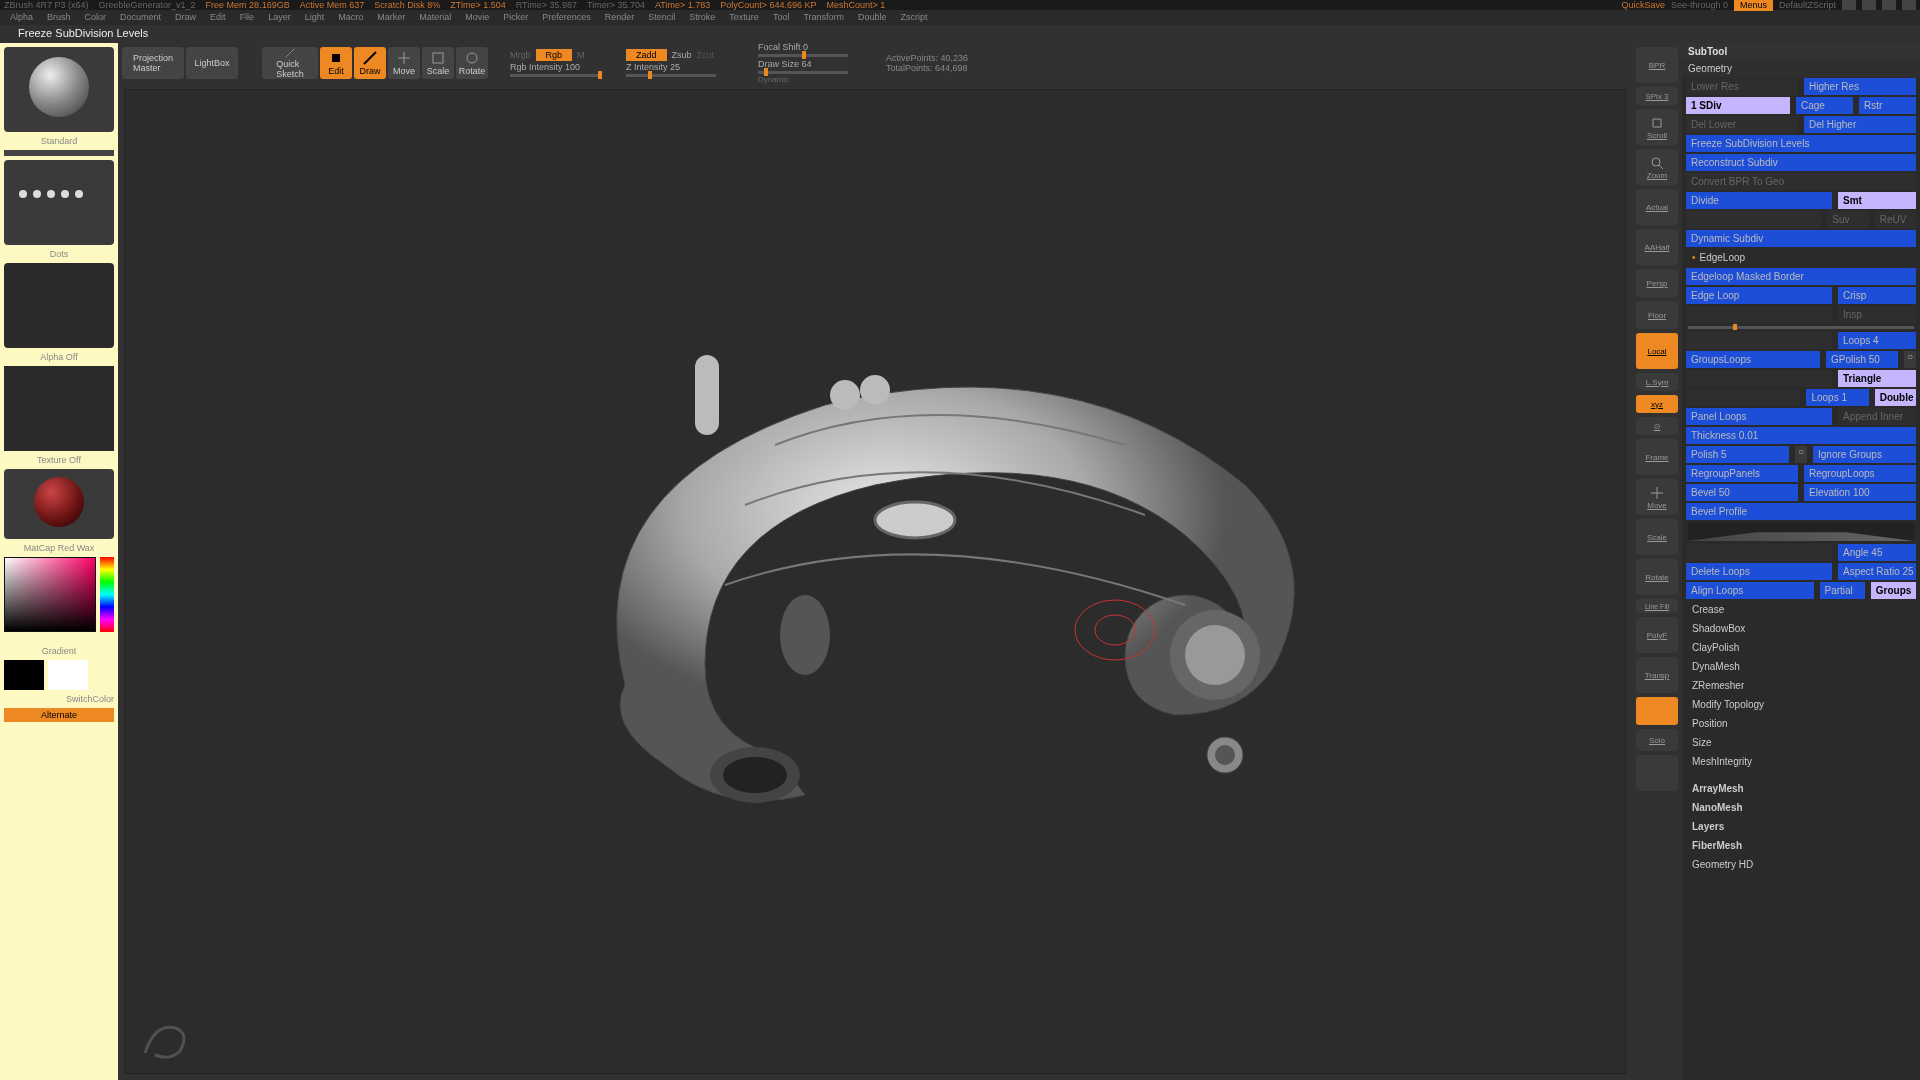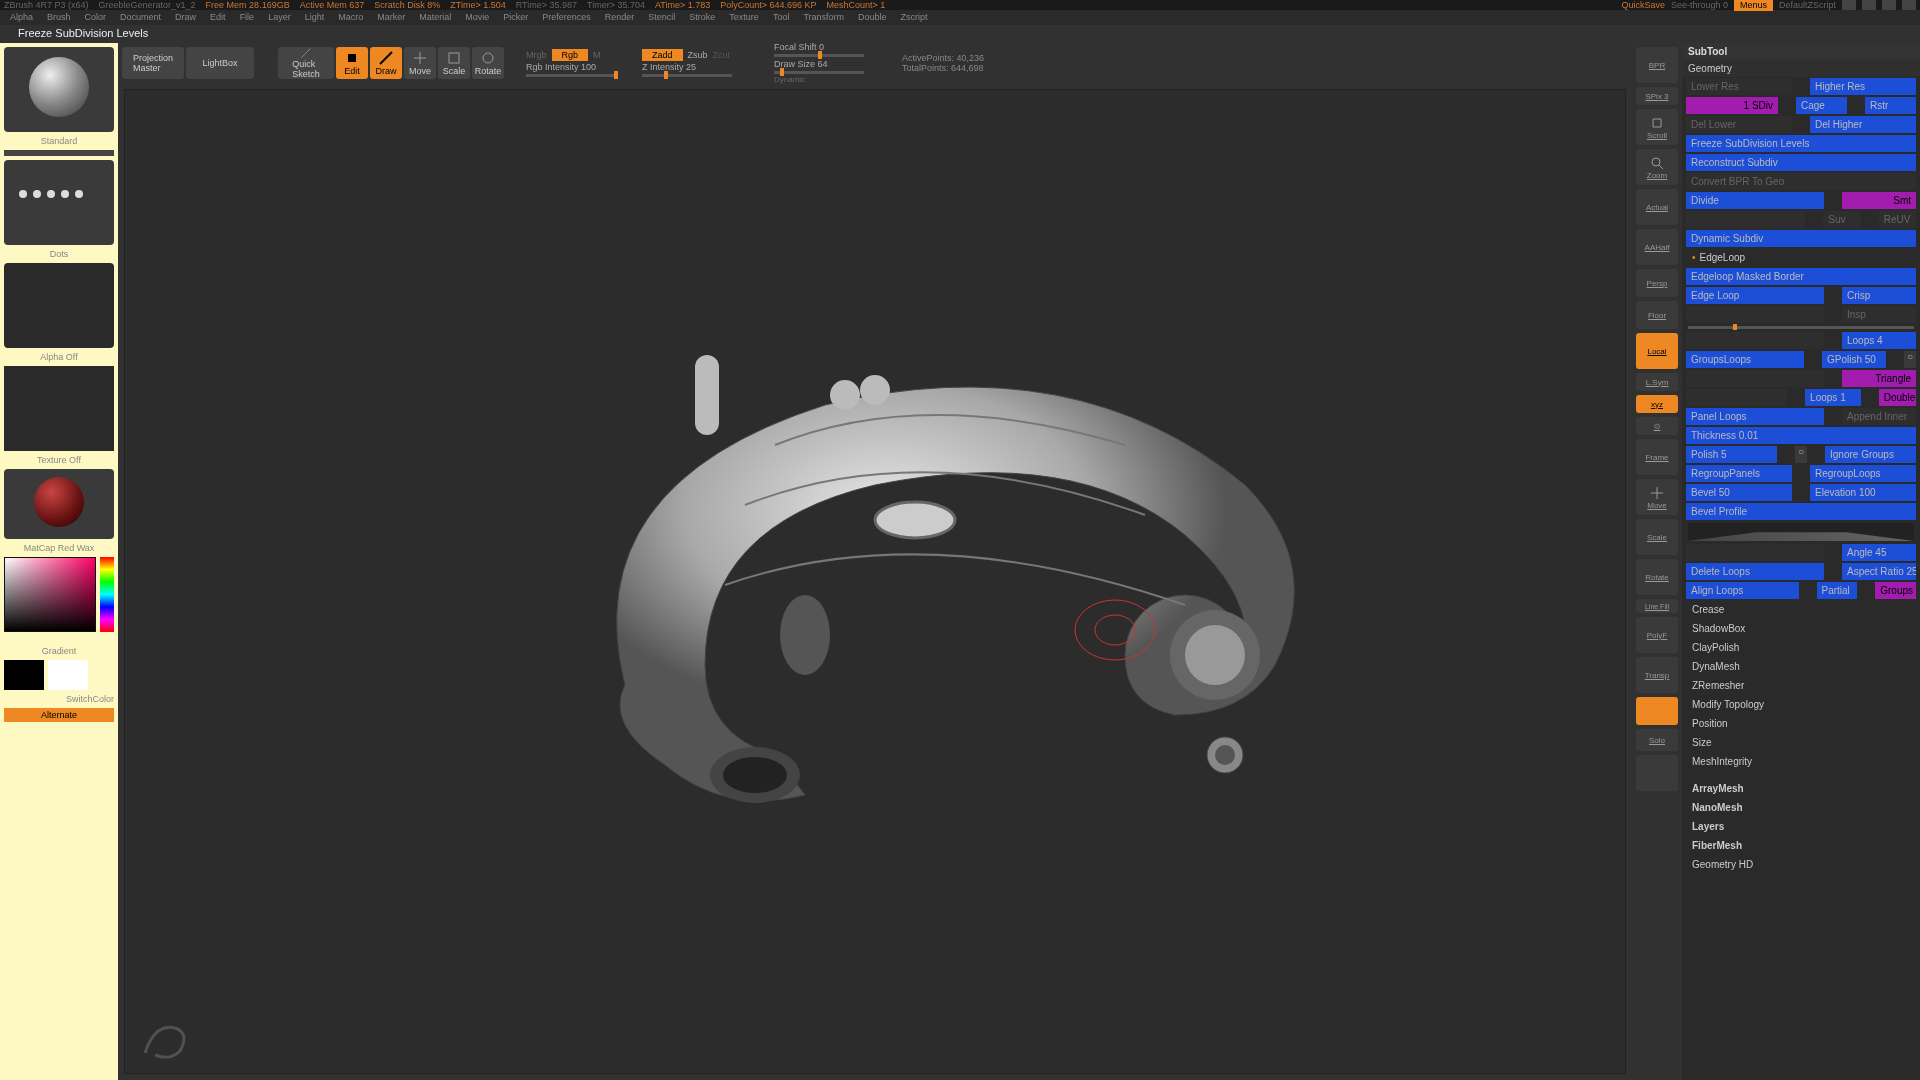--- a/index.html
+++ b/index.html
@@ -42,23 +42,23 @@
 .canvas { flex:1; background:#2c2c2c; margin:6px; border:1px solid #222; position:relative; overflow:hidden; }
 .mesh { position:absolute; top:50%; left:50%; transform:translate(-50%,-55%); }
 .logo { position:absolute; bottom:10px; left:10px; width:60px; height:50px; opacity:.4; }
 .right-strip { width:50px; display:flex; flex-direction:column; gap:4px; padding:4px; }
 .rs-btn { width:42px; height:36px; background:#3a3a3a; border-radius:3px; display:flex; flex-direction:column; align-items:center; justify-content:center; font-size:8px; color:#999;text-decoration:underline; }
 .rs-btn.active { background:#ee8822; color:#000; }
 .rs-btn svg { width:16px; height:16px; fill:#999; }
 .right-panel { width:238px; background:#2a2a2a; display:flex; flex-direction:column; font-size:10px; }
 .rp-hdr { background:#333; padding:3px 6px; font-weight:bold; color:#ddd; }
 .rp-sub { background:#2f2f2f; padding:3px 6px; color:#ccc; }
-.rp-row { display:flex; gap:18px; padding:1px 4px; }
+.rp-row { display:flex; gap:6px; padding:1px 4px; }
 .rp-cell { background:#1d4ed8; padding:3px 5px; flex:1; color:#bbb; font-size:10px; white-space:nowrap; overflow:hidden; }
-.rp-cell.orange { background:#a21caf; color:#000; font-weight:normal;text-align:right; }
+.rp-cell.orange { background:#c4b5fd; color:#000; font-weight:bold; }
 .rp-cell.dim { background:#2e2e2e; color:#666; }
 .rp-cell.wide { flex:2; }
 .rp-sec { padding:4px 10px; color:#ccc; cursor:pointer; }
 .rp-sec.dot::before { content:"•"; color:#ee8822; margin-right:4px; }
 .mini-slider { height:3px; background:#555; margin:2px 6px; position:relative; }
 .mini-slider .th { width:4px; height:6px; background:#ee8822; position:absolute; top:-2px; }
 .points { font-size:9px; color:#888; }
 </style>
 </head>
 <body>
@@ -150,21 +150,21 @@
       <div class="swatch sw-w"></div>
     </div>
     <div class="label-sm" style="text-align:right">SwitchColor</div>
     <div class="btn-orange">Alternate</div>
   </div>
 
   <div class="canvas-area">
     <div class="toolbar">
       <div class="tb-btn" style="width:62px;white-space:pre">Projection
 Master</div>
-      <div class="tb-btn" style="width:68px">LightBox</div>
+      <div class="tb-btn" style="width:52px">LightBox</div>
       <div style="width:20px"></div>
       <div class="tb-btn" style="width:56px;white-space:pre"><svg viewBox="0 0 16 16">
             <path d="M2 14 L14 2" stroke="#999" fill="none"></path>
           </svg><span>Quick
 Sketch</span></div>
       <div class="tb-btn active">
           <svg viewBox="0 0 16 16">
             <path d="M4 4h8v8H4z" fill="#000"></path>
           </svg>
           <span>Edit</span>

